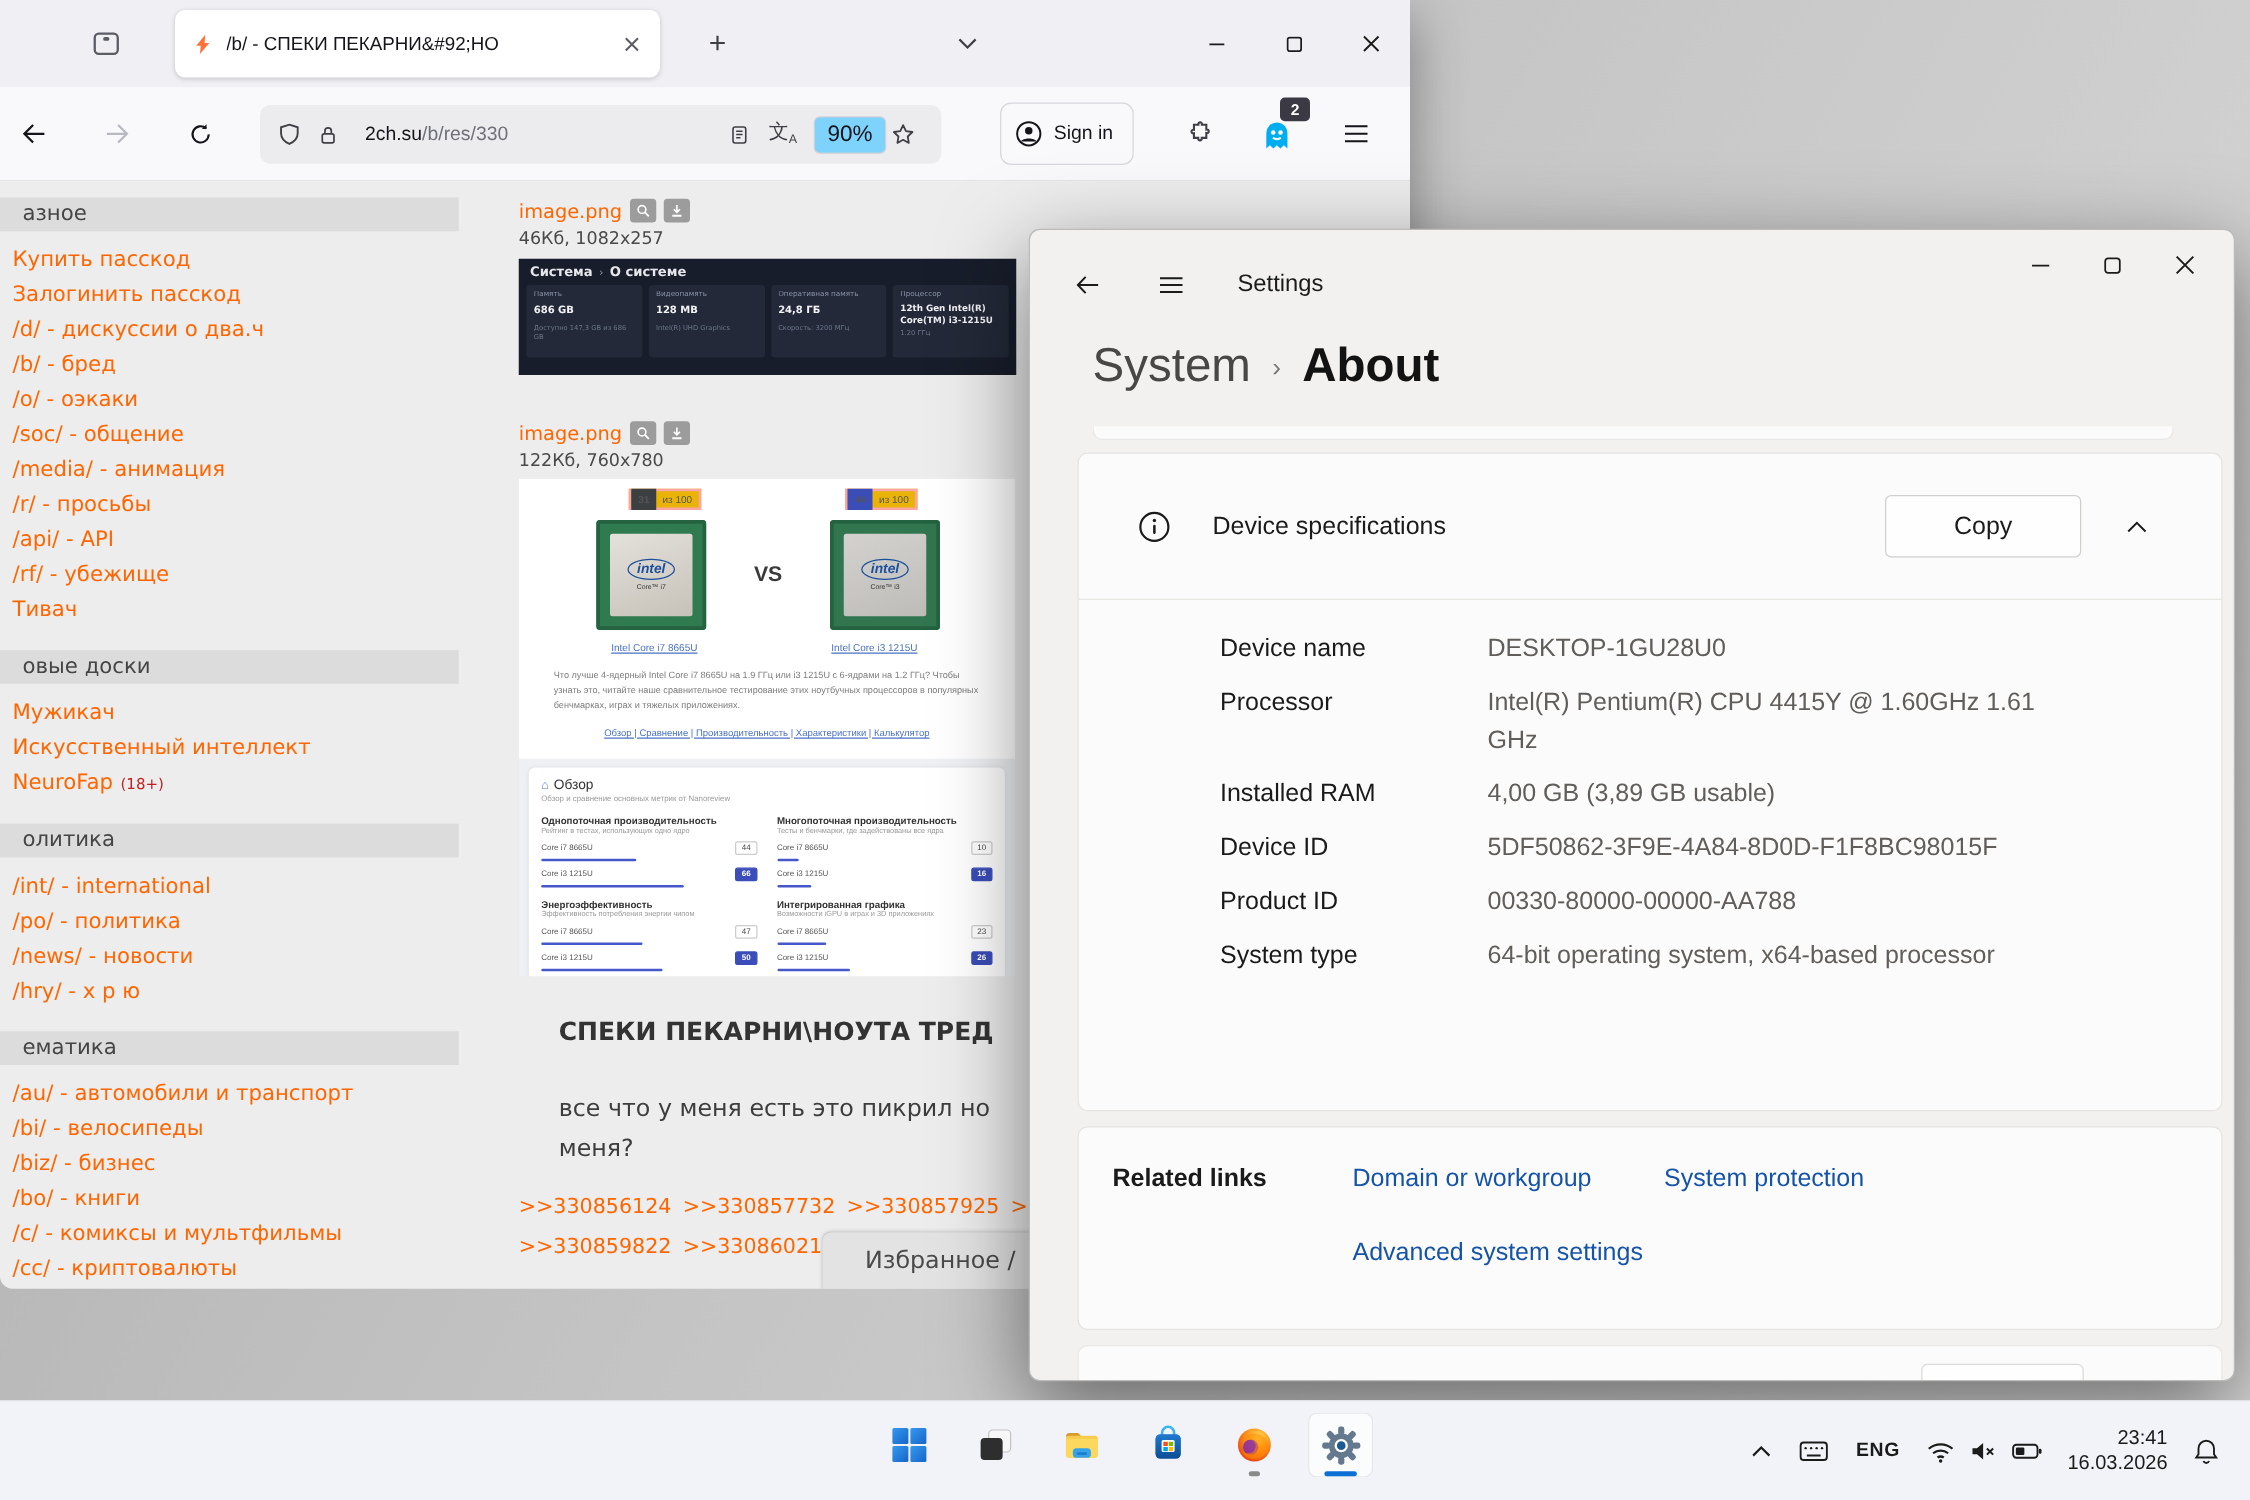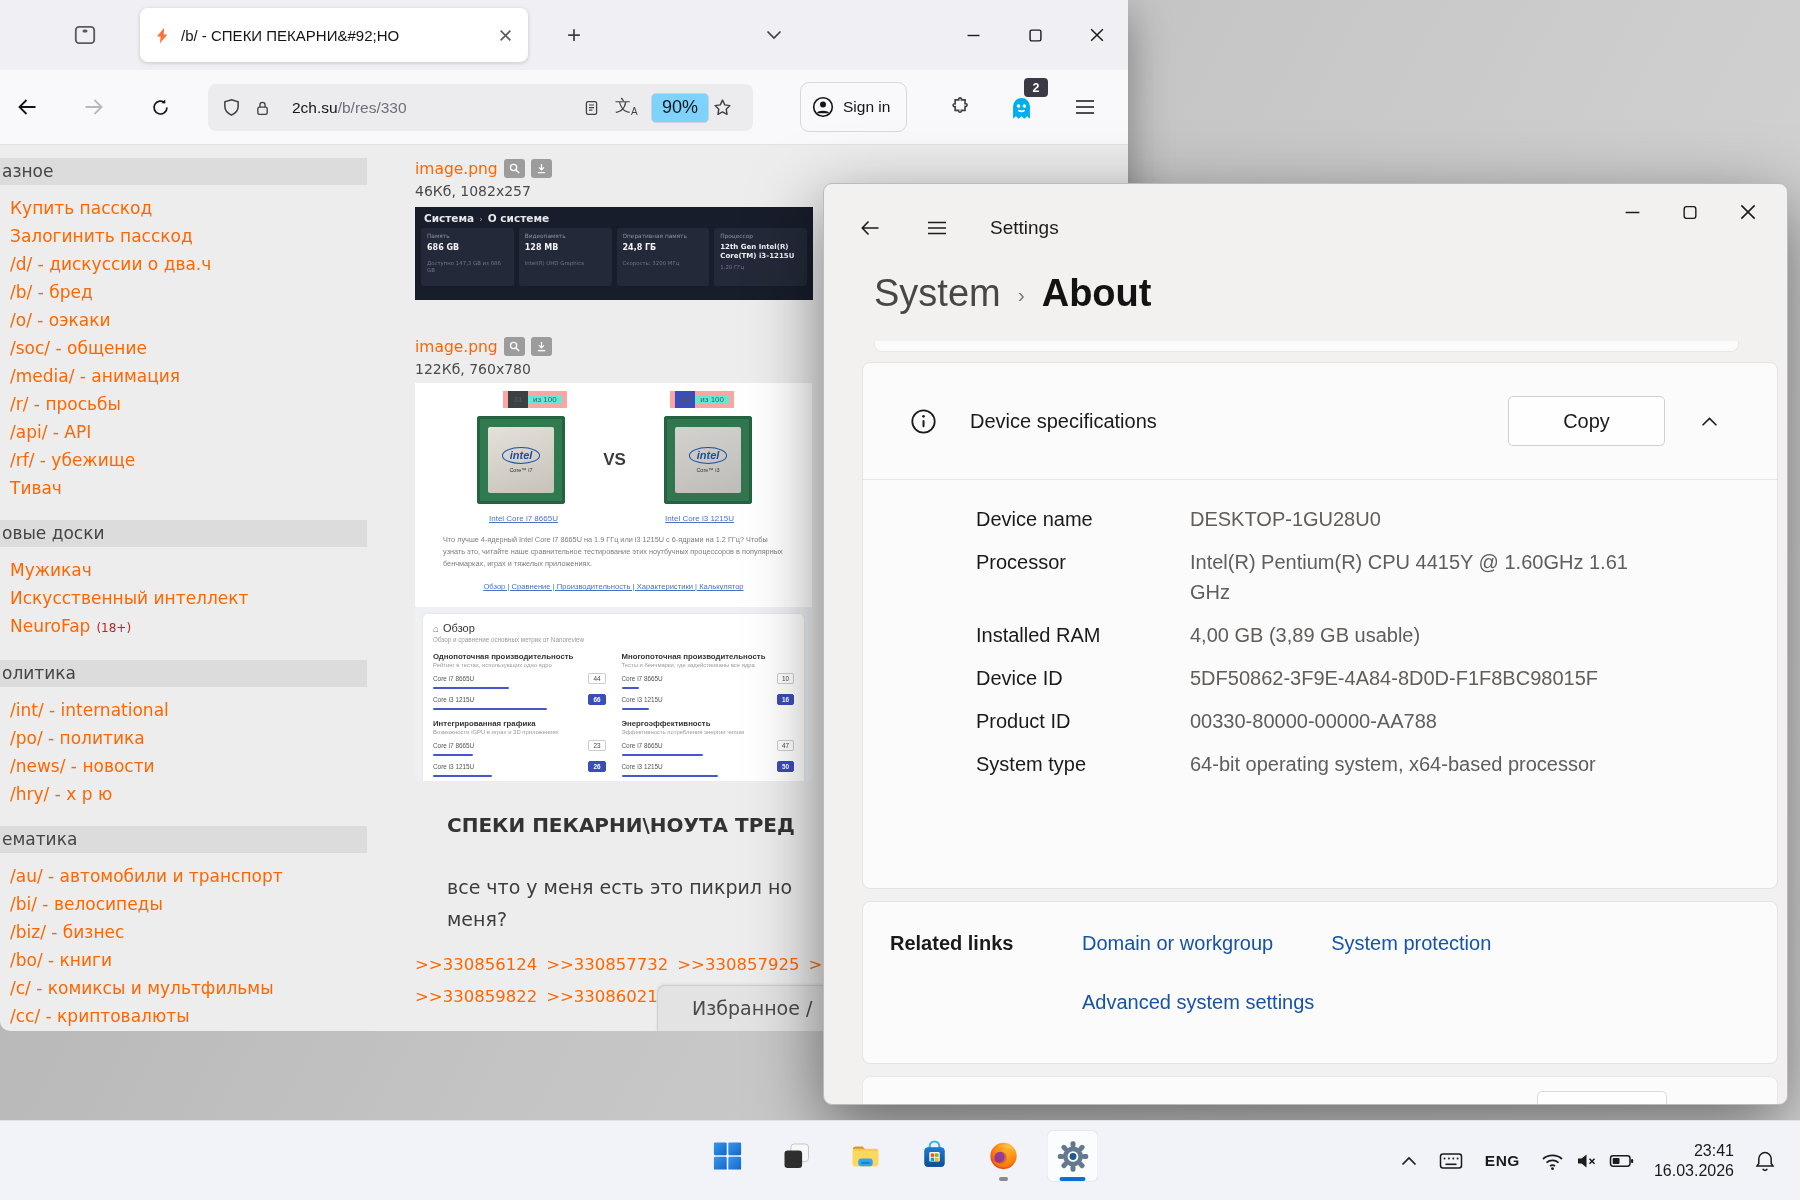--- a/index.html
+++ b/index.html
@@ -28,21 +28,21 @@
   .zoom-chip{flex:none;height:30px;padding:0 10px;background:#7dd3fc;border:1px solid #cfcfd8;border-radius:5px;font-size:18px;color:#15141a;display:flex;align-items:center;margin:0 4px;cursor:pointer}
   .translate-glyph{font-size:16px;color:#3f3f46;line-height:1}
   .translate-glyph small{font-size:10px;vertical-align:sub}
   .signin-btn{position:absolute;left:800px;top:12px;height:50px;padding:0 16px 0 10px;background:#f9f9fb;border:1px solid #d7d7dd;border-radius:9px;display:flex;align-items:center;gap:8px;font-size:15.5px;color:#15141a;cursor:pointer}
   .toolbar-ic{position:absolute;top:16px;width:42px;height:42px;border:none;background:transparent;display:flex;align-items:center;justify-content:center;border-radius:6px;cursor:pointer}
   .ext-badge{position:absolute;top:-8px;right:-6px;min-width:24px;height:19px;background:#3a3944;color:#fff;font-size:12.5px;font-weight:700;border-radius:4px;display:flex;align-items:center;justify-content:center;padding:0 4px}
 
   
   .content{position:relative;height:886px;background:#ededed;overflow:hidden;font-family:"DejaVu Sans",sans-serif;border-radius:0 0 10px 10px}
   .board-sidebar{position:absolute;left:0;top:0;width:367px}
-  .side-header{height:27px;background:#dcdcdc;color:#454545;font-size:17px;line-height:27px;padding-left:2px;margin-top:14px;white-space:nowrap}
+  .side-header{height:27px;background:#dcdcdc;color:#454545;font-size:17px;line-height:27px;padding-left:18px;margin-top:14px;white-space:nowrap}
   .side-header:first-child{margin-top:13px}
   .side-links{padding:9px 0 4px 10px}
   .side-link{display:block;color:#ff6600;font-size:17px;line-height:28px;text-decoration:none;white-space:nowrap;cursor:pointer}
   .age-badge{color:#c41e1e;font-size:12px;margin-left:6px}
   .thread{position:absolute;left:0;top:0;width:1128px;height:886px}
   .file-row{position:absolute;display:flex;align-items:center;gap:6px}
   .file-link{color:#ff6600;font-size:15.5px;text-decoration:none;cursor:pointer}
   .mini-btn{width:21px;height:19px;background:#9c9c9c;border:none;border-radius:3px;color:#fff;display:flex;align-items:center;justify-content:center;cursor:pointer}
   .file-meta{position:absolute;font-size:14px;color:#4a4a4a}
   .thread-title{position:absolute;left:447px;top:668px;font-size:20px;font-weight:bold;color:#333}
@@ -58,21 +58,21 @@
   .e1-cards{display:flex;gap:5px;padding:1px 6px;filter:blur(.4px)}
   .e1-card{width:93px;height:58px;background:#232938;border-radius:3px;padding:5px 6px}
   .e1-label{font-size:5.8px;color:#8b93a8;white-space:nowrap;overflow:hidden}
   .e1-value{font-size:8px;color:#f2f2f5;font-weight:bold;margin-top:4px;line-height:1.25}
   .e1-sub{font-size:5.4px;color:#6d7588;margin-top:7px;line-height:1.3}
 
   
   .embed2{position:absolute;left:415px;top:238px;width:397px;height:398px;background:#eef0f3;cursor:pointer;overflow:hidden;font-family:"Liberation Sans",sans-serif}
   .e2-top{background:#fff;margin:0;padding:8px 0 6px}
   .e2-badges{display:flex;justify-content:space-between;padding:0 78px 0 88px}
-  .e2-chipscore{display:flex;align-items:center;border:5px solid #fca5a5;background:#5eead4;height:17px}
+  .e2-chipscore{display:flex;align-items:center;border:2px solid #fca5a5;background:#eab308;height:17px}
   .e2-scorebox{width:20px;height:17px;display:flex;align-items:center;justify-content:center;color:#fff;font-size:9px;font-weight:bold}
   .e2-scorebox.dark{background:#3c4043}.e2-scorebox.blue{background:#3b4db8}
   .e2-chipscore span{font-size:8px;color:#555;padding:0 5px}
   .e2-cpu-row{display:flex;align-items:center;justify-content:space-between;padding:8px 60px 0 62px}
   .cpu{width:88px;height:88px;background:#2f7a4e;border-radius:3px;position:relative;box-shadow:inset 0 0 0 3px #256340}
   .cpu .die{position:absolute;inset:11px;background:linear-gradient(160deg,#e4e1da,#c6c2ba);border-radius:2px;display:flex;flex-direction:column;align-items:center;justify-content:center}
   .cpu .brand{font-size:11px;font-style:italic;font-weight:bold;color:#1b4f9e;border:1px solid #1b4f9e;border-radius:50%;padding:1px 7px 2px}
   .cpu .model{font-size:5.5px;color:#333;margin-top:3px}
   .e2-vs{font-size:17px;font-weight:bold;color:#3a3a3a}
   .e2-captions{display:flex;justify-content:space-between;padding:10px 78px 0 74px}
@@ -421,46 +421,46 @@
                     <span class="bm-badge">10</span>
                   </div>
                   <div class="bm-bar" style="width:10%"></div>
                 <div class="bm-row">
                     <span class="bm-name">Core i3 1215U</span>
                     <span class="bm-badge filled">16</span>
                   </div>
                   <div class="bm-bar" style="width:16%"></div>
               </div>
               <div>
+                <div class="bm-title">Энергоэффективность</div>
+                  <div class="bm-sub">Эффективность потребления энергии чипом</div>
+                <div class="bm-row">
+                    <span class="bm-name">Core i7 8665U</span>
+                    <span class="bm-badge">47</span>
+                  </div>
+                  <div class="bm-bar" style="width:47%"></div>
+                <div class="bm-row">
+                    <span class="bm-name">Core i3 1215U</span>
+                    <span class="bm-badge filled">50</span>
+                  </div>
+                  <div class="bm-bar" style="width:56%"></div>
+              </div>
+              <div>
                 <div class="bm-title">Интегрированная графика</div>
                   <div class="bm-sub">Возможности iGPU в играх и 3D приложениях</div>
                 <div class="bm-row">
                     <span class="bm-name">Core i7 8665U</span>
                     <span class="bm-badge">23</span>
                   </div>
                   <div class="bm-bar" style="width:23%"></div>
                 <div class="bm-row">
                     <span class="bm-name">Core i3 1215U</span>
                     <span class="bm-badge filled">26</span>
                   </div>
                   <div class="bm-bar" style="width:34%"></div>
-              </div>
-              <div>
-                <div class="bm-title">Энергоэффективность</div>
-                  <div class="bm-sub">Эффективность потребления энергии чипом</div>
-                <div class="bm-row">
-                    <span class="bm-name">Core i7 8665U</span>
-                    <span class="bm-badge">47</span>
-                  </div>
-                  <div class="bm-bar" style="width:47%"></div>
-                <div class="bm-row">
-                    <span class="bm-name">Core i3 1215U</span>
-                    <span class="bm-badge filled">50</span>
-                  </div>
-                  <div class="bm-bar" style="width:56%"></div>
               </div>
             </div>
           </div>
         </div>
 
         <h2 class="thread-title">СПЕКИ ПЕКАРНИ\НОУТА ТРЕД</h2>
         <div class="thread-body">
           <span>все что у меня есть это пикрил но</span><br>
           <span>меня?</span>
         </div>

